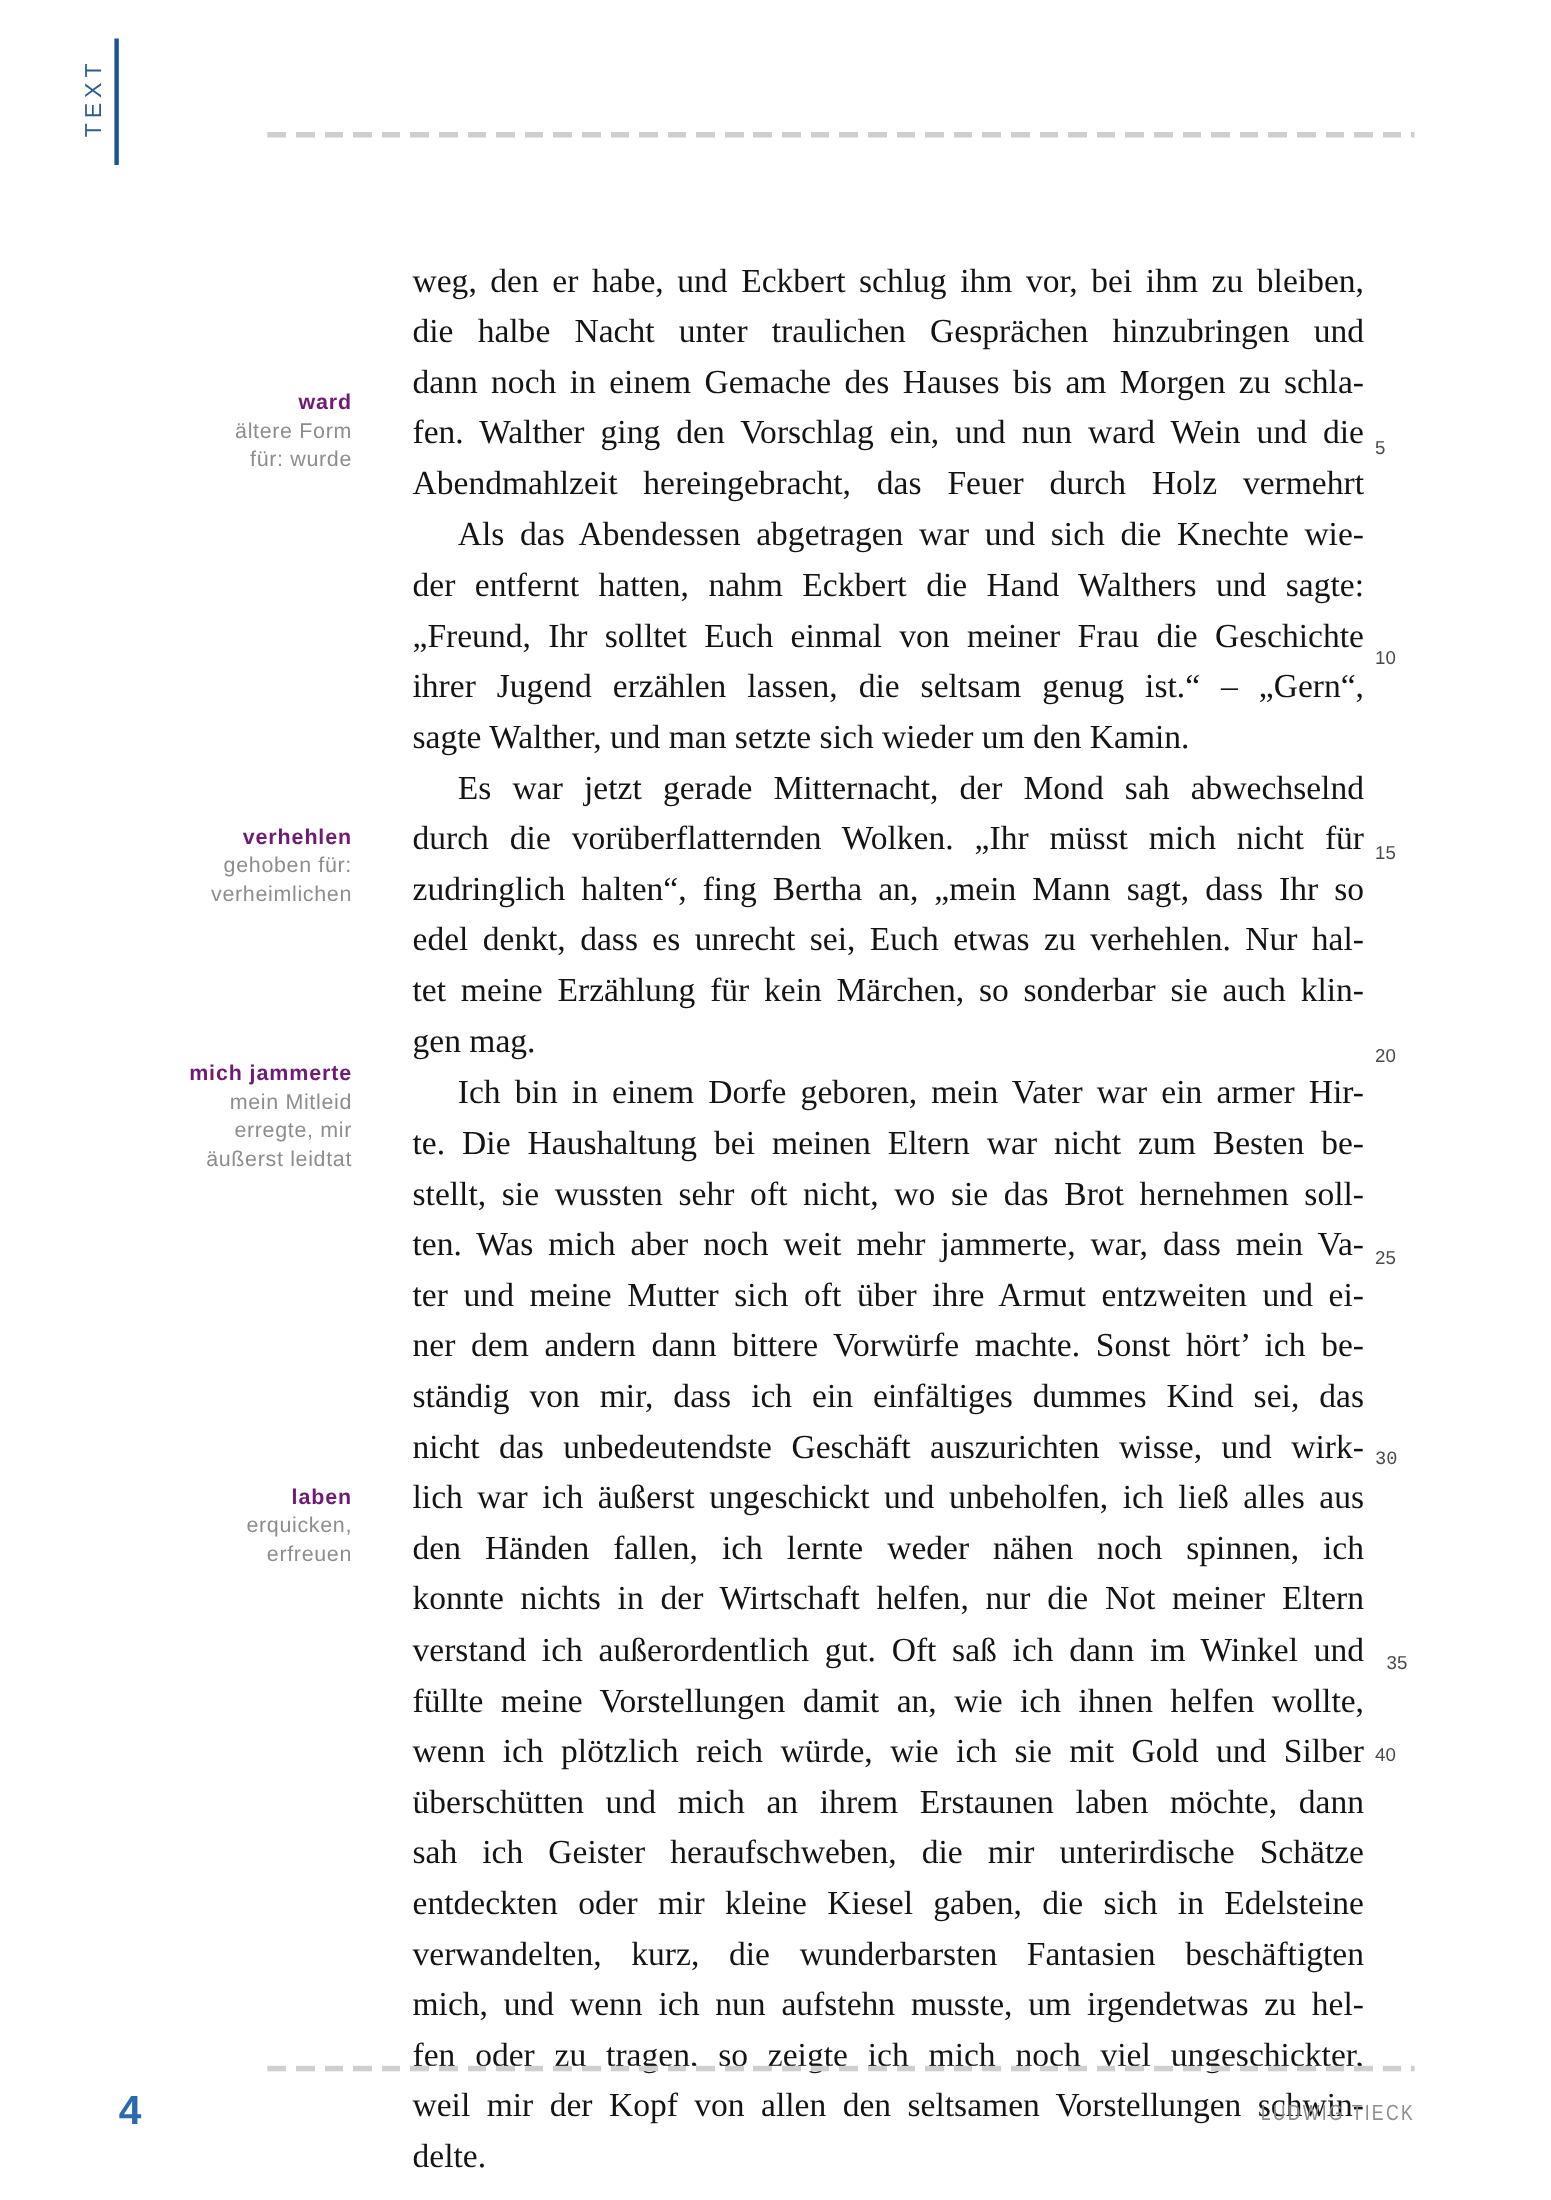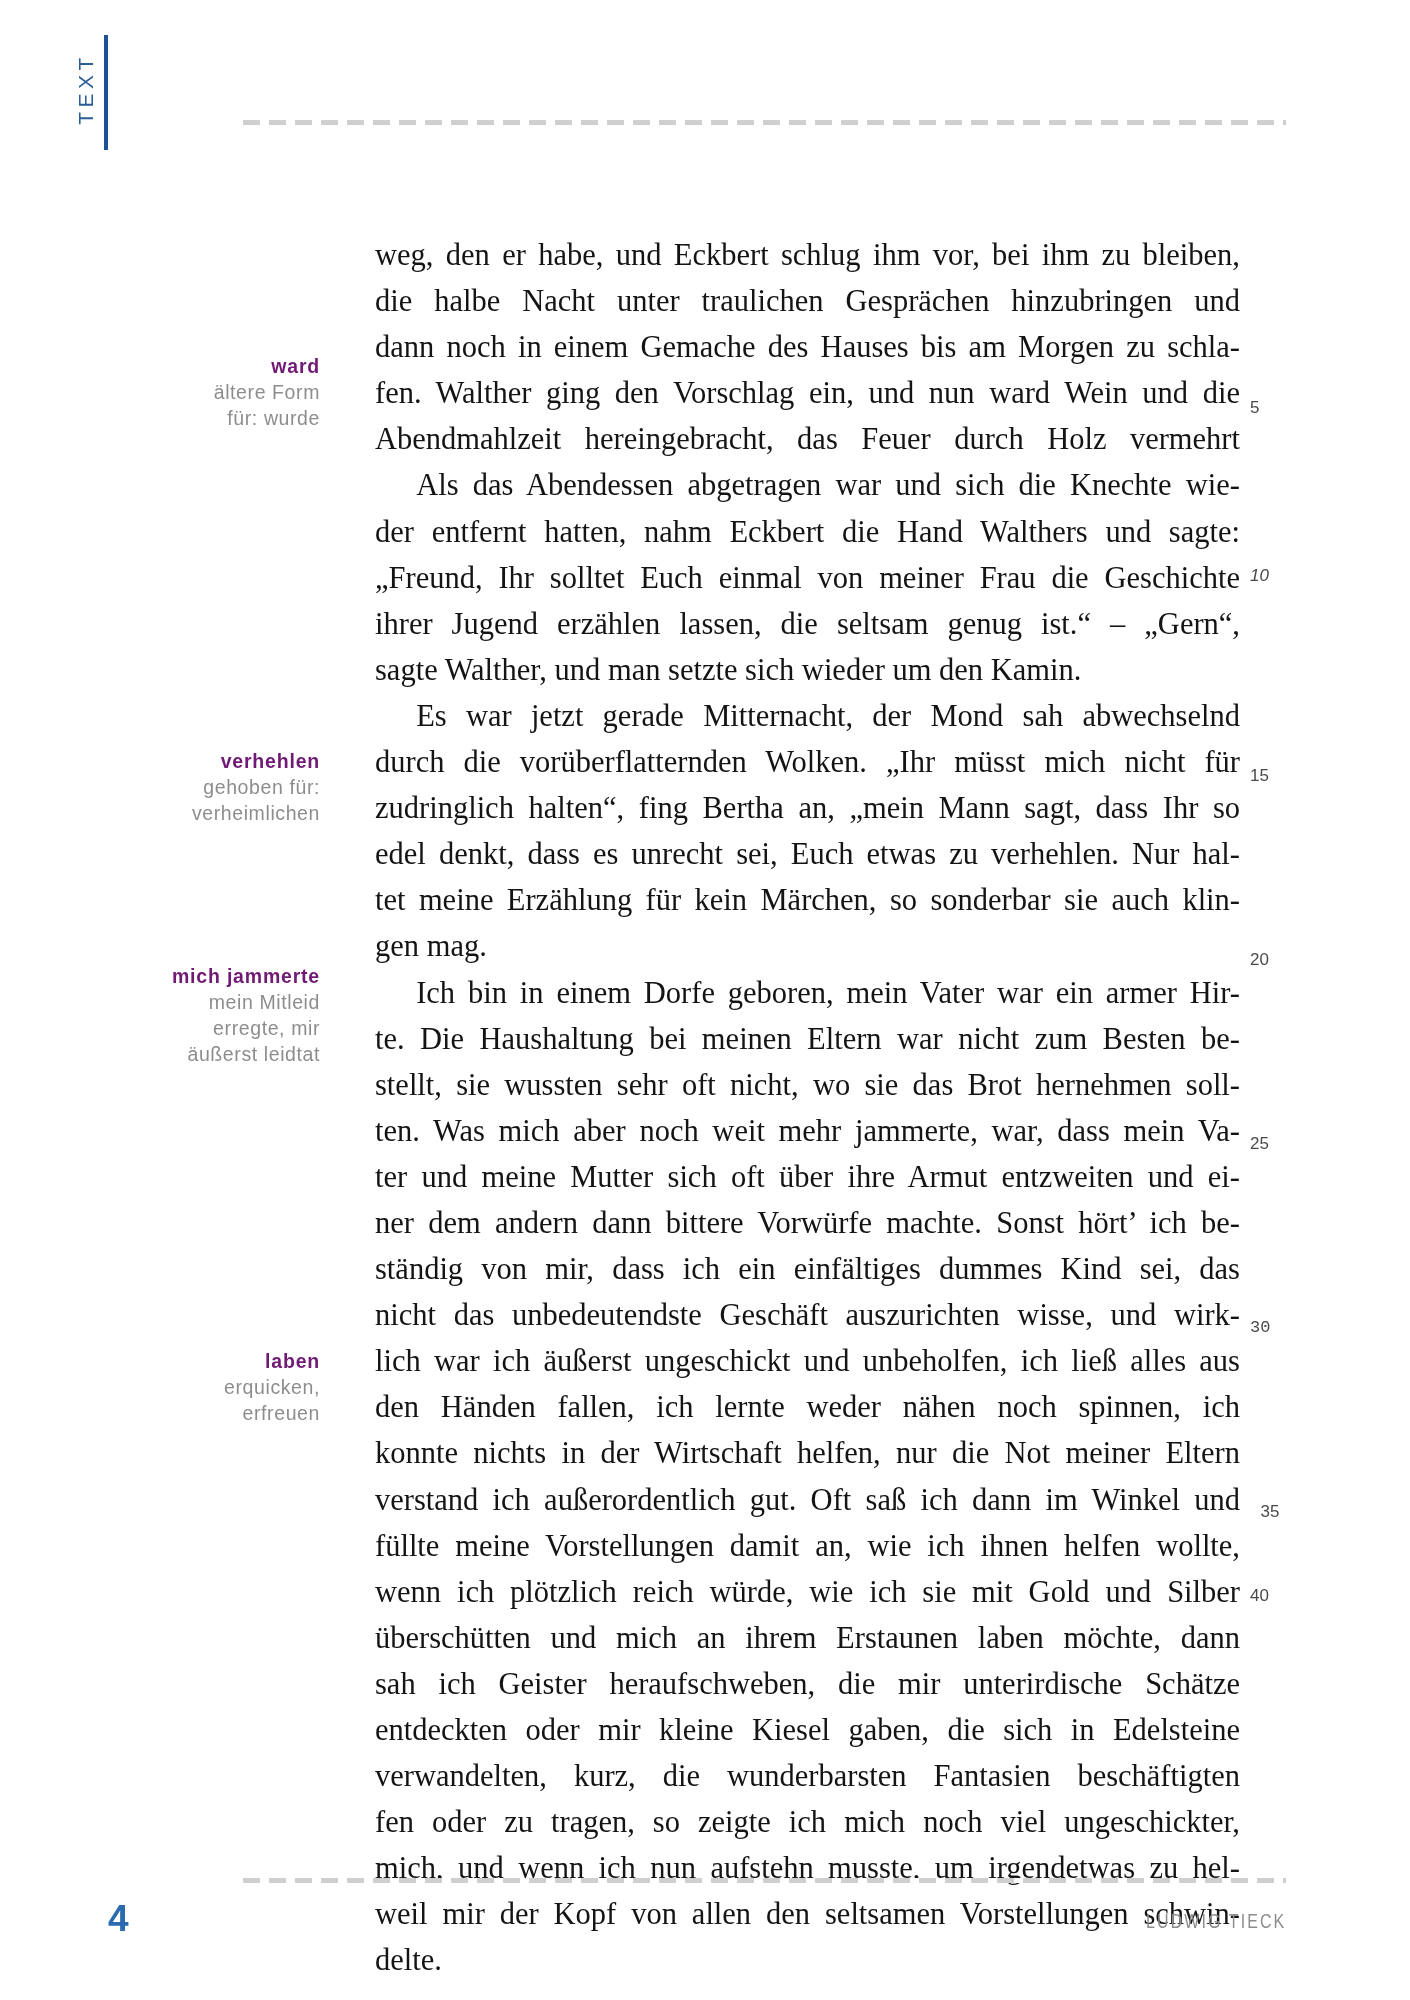--- a/index.html
+++ b/index.html
@@ -187,21 +187,21 @@
     <span class="expl">äußerst leidtat</span>
   </div>
 
   <div class="gloss" style="top:1348px;">
     <span class="lemma">laben</span>
     <span class="expl">erquicken,</span>
     <span class="expl">erfreuen</span>
   </div>
 
   <div class="linenum" style="top:398px;">5</div>
-  <div class="linenum" style="top:566px;font-style:italic;">10</div>
+  <div class="linenum" style="top:589px;">10</div>
   <div class="linenum" style="top:766px;">15</div>
   <div class="linenum" style="top:950px;">20</div>
   <div class="linenum" style="top:1134px;">25</div>
   <div class="linenum" style="top:1318px;font-family:Liberation Mono, monospace;">30</div>
   <div class="linenum" style="top:1502px;text-align:center;">35</div>
   <div class="linenum" style="top:1586px;">40</div>
 
   <div class="maintext" id="maintext">
       <p>
         <span class="ln j">weg, den er habe, und Eckbert schlug ihm vor, bei ihm zu bleiben,</span>
@@ -237,22 +237,22 @@
         <span class="ln j">lich war ich äußerst ungeschickt und unbeholfen, ich ließ alles aus</span>
         <span class="ln j">den Händen fallen, ich lernte weder nähen noch spinnen, ich</span>
         <span class="ln j">konnte nichts in der Wirtschaft helfen, nur die Not meiner Eltern</span>
         <span class="ln j">verstand ich außerordentlich gut. Oft saß ich dann im Winkel und</span>
         <span class="ln j">füllte meine Vorstellungen damit an, wie ich ihnen helfen wollte,</span>
         <span class="ln j">wenn ich plötzlich reich würde, wie ich sie mit Gold und Silber</span>
         <span class="ln j">überschütten und mich an ihrem Erstaunen laben möchte, dann</span>
         <span class="ln j">sah ich Geister heraufschweben, die mir unterirdische Schätze</span>
         <span class="ln j">entdeckten oder mir kleine Kiesel gaben, die sich in Edelsteine</span>
         <span class="ln j">verwandelten, kurz, die wunderbarsten Fantasien beschäftigten</span>
+        <span class="ln j">mich, und wenn ich nun aufstehn musste, um irgendetwas zu hel-</span>
         <span class="ln j">fen oder zu tragen, so zeigte ich mich noch viel ungeschickter,</span>
-        <span class="ln j">mich, und wenn ich nun aufstehn musste, um irgendetwas zu hel-</span>
         <span class="ln j">weil mir der Kopf von allen den seltsamen Vorstellungen schwin-</span>
         <span class="ln">delte.</span>
       </p>
     </div>
 
   <div class="footer-dash"></div>
   <div class="footer-pageno">4</div>
   <div class="footer-author">LUDWIG TIECK</div>
 
 </div>

